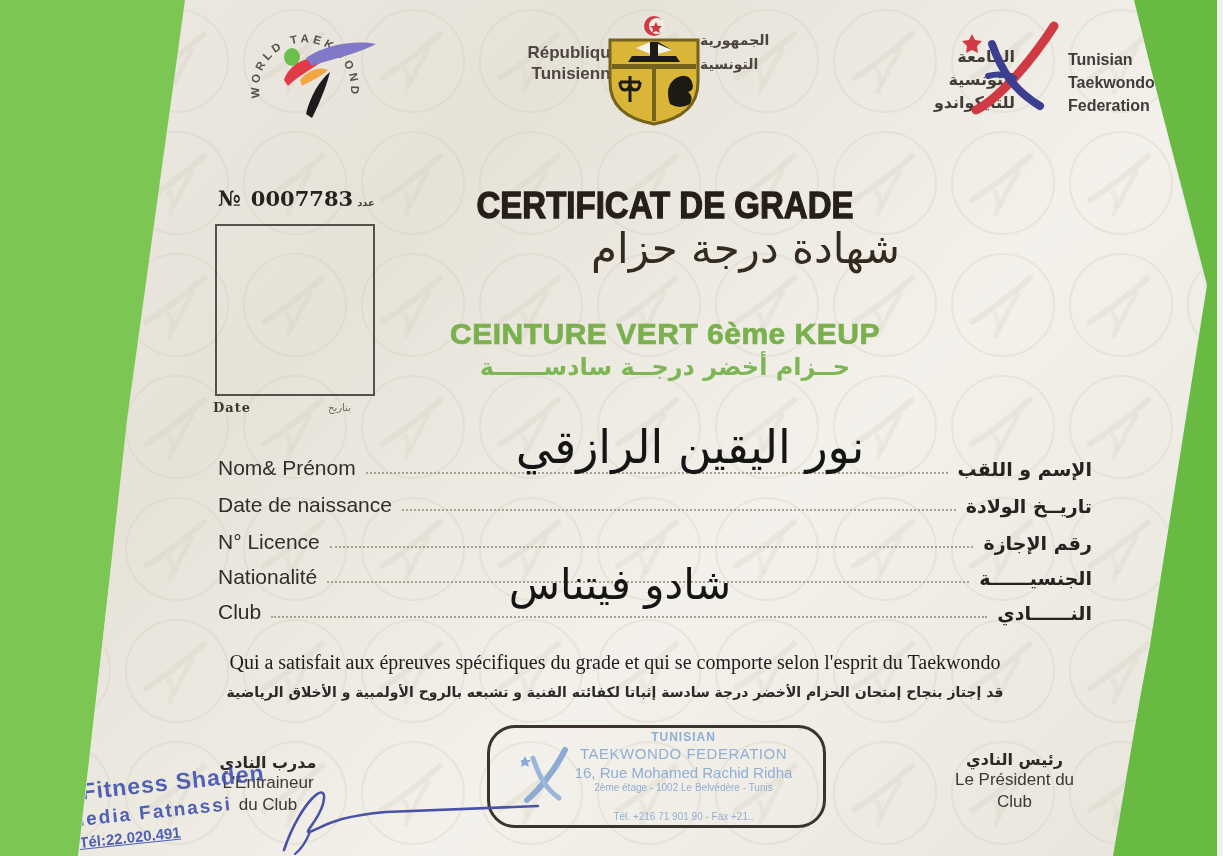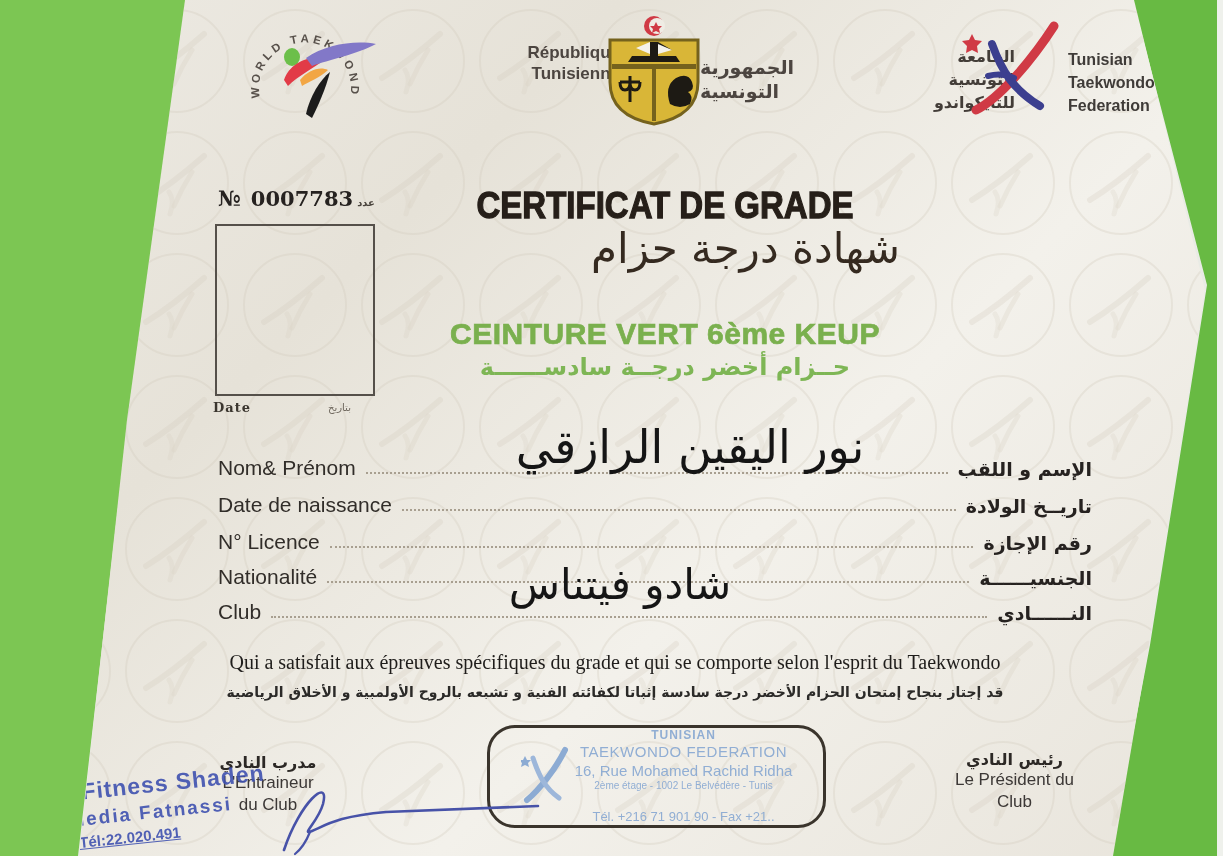--- a/index.html
+++ b/index.html
@@ -15,22 +15,22 @@
   .edge-strip{position:absolute;top:0;right:0;width:6px;height:100%;background:#eff1ec;z-index:3;}
   
   .paper{position:absolute;inset:0;z-index:4;
     clip-path:polygon(185px 0,1134px 0,1205px 290px,1148px 650px,1113px 856px,79px 856px,127px 420px);
     background:linear-gradient(135deg,#edeae3 0%,#e6e2d8 30%,#f3f1eb 62%,#e8e4db 100%);}
   .watermark{position:absolute;inset:0;}
   .abs{position:absolute;}
   
   .rep-fr{left:498px;top:42px;width:122px;text-align:right;font-size:17px;font-weight:bold;
           color:#4c4540;line-height:21px;}
-  .rep-ar{left:700px;top:55px;width:110px;font-family:"DejaVu Sans",sans-serif;font-weight:bold;
-          font-size:19px;color:#4c4540;line-height:24px;direction:rtl;text-align:left;}
+  .rep-ar{left:700px;top:28px;width:110px;font-family:"DejaVu Sans",sans-serif;font-weight:bold;
+          font-size:14px;color:#4c4540;line-height:24px;direction:rtl;text-align:left;}
   .fed-ar{left:915px;top:45px;width:100px;text-align:right;font-family:"DejaVu Sans",sans-serif;
           font-weight:bold;font-size:16px;color:#433d38;line-height:23px;direction:rtl;}
   .fed-en{left:1068px;top:48px;font-size:16px;font-weight:bold;color:#3f3b38;line-height:23px;}
   
   .serial{left:218px;top:186px;font-family:"DejaVu Serif",serif;font-weight:bold;font-size:21px;
           color:#262220;letter-spacing:1px;}
   .serial .num{letter-spacing:4px;margin-left:10px;}
   .serial .sfx{font-family:"DejaVu Sans",sans-serif;font-size:10px;letter-spacing:0;margin-left:4px;color:#4b453e;}
   .photo-box{left:215px;top:224px;width:156px;height:168px;border:2px solid #55504a;}
   .date-lab{left:213px;top:400px;font-family:"DejaVu Serif",serif;font-weight:bold;font-size:13px;
@@ -65,21 +65,21 @@
   .sig-block .fr-t{font-size:17px;line-height:22px;}
   .trainer{left:168px;top:753px;width:200px;}
   .president{left:922px;top:750px;width:185px;}
   .stamp-box{left:487px;top:725px;width:333px;height:97px;border:3.5px solid #3a342c;
              border-radius:28px;display:flex;align-items:center;justify-content:center;gap:6px;}
   .stamp-txt{text-align:center;color:#8cabd3;opacity:.95;line-height:1.25;}
   .stamp-txt .l0{font-size:12px;font-weight:bold;letter-spacing:1px;}
   .stamp-txt .l1{font-size:15px;font-weight:normal;letter-spacing:.5px;}
   .stamp-txt .l2{font-size:15px;}
   .stamp-txt .l3{font-size:10px;}
-  .stamp-txt .l4{font-size:13px;margin-top:16px;}
+  .stamp-txt .l4{font-size:10px;margin-top:16px;}
   .club-stamp{left:42px;top:770px;transform:rotate(-6deg);color:#3f51b0;opacity:.9;
               font-weight:bold;line-height:1.3;}
   .club-stamp .c0{font-size:23px;letter-spacing:1px;}
   .club-stamp .c1{font-size:19px;letter-spacing:2px;margin-left:14px;}
   .club-stamp .c2{font-size:15px;margin-left:34px;text-decoration:underline;}
   .sig-svg{left:268px;top:770px;}
 </style>
 </head>
 <body>
 

